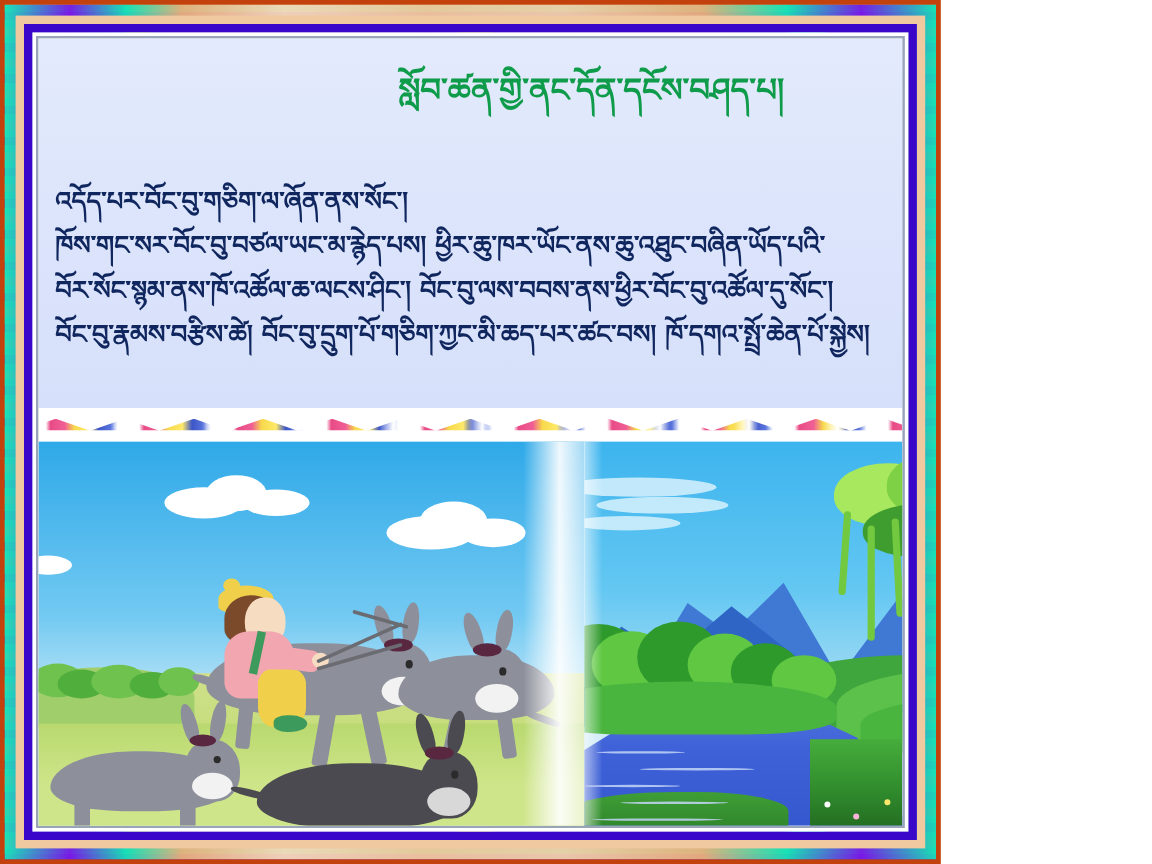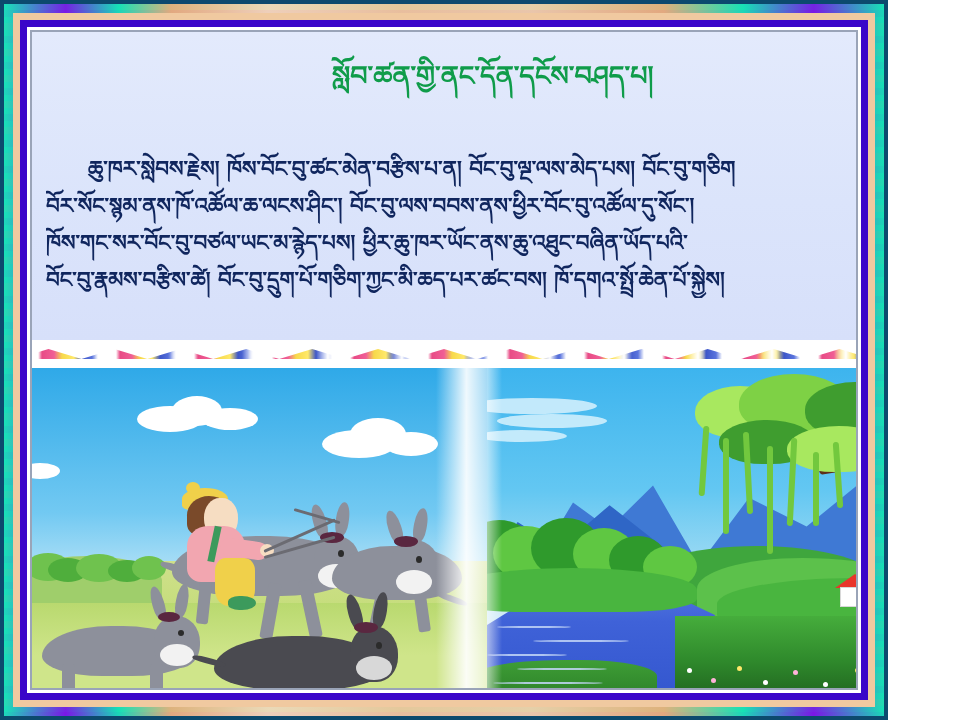--- a/index.html
+++ b/index.html
@@ -4,22 +4,22 @@
 <style>
   html,body{margin:0;padding:0;}
   body{
     width:960px;height:720px;overflow:hidden;
     background:#ffffff;
     font-family:"DejaVu Sans","Liberation Sans",sans-serif;
   }
 
   
   #slide{
-    position:relative;width:888px;height:720px;box-sizing:border-box;
-    background:#0c4a6e;
+    position:relative;width:784px;height:720px;box-sizing:border-box;
+    background:#c2410c;
   }
   .frame-outer{
     position:absolute;left:4px;top:4px;right:4px;bottom:4px;
     box-sizing:border-box;
     background:
       repeating-linear-gradient(180deg,
         #12e0b4 0px,#12e0b4 6px,
         #6a12e0 6px,#6a12e0 13px,
         #12e0b4 13px,#12e0b4 19px,
         #e0a36a 19px,#e0a36a 26px);
@@ -223,23 +223,23 @@
   </div>
 
   <div class="card">
 
     <div class="textpanel">
 
       <div class="tib title">སློབ་ཚན་གྱི་ནང་དོན་དངོས་བཤད་པ།</div>
 
 
       <div class="body-lines">
-        <div class="tib bline indent">ཆུ་ཁར་སླེབས་རྗེས། ཁོས་བོང་བུ་ཚང་མེན་བརྩིས་པ་ན།  བོང་བུ་ལྔ་ལས་མེད་པས།  བོང་བུ་གཅིག</div>
+        <div class="tib bline">འདོད་པར་བོང་བུ་གཅིག་ལ་ཞོན་ནས་སོང་།</div>
+        <div class="tib bline">ཁོས་གང་སར་བོང་བུ་བཙལ་ཡང་མ་རྙེད་པས། ཕྱིར་ཆུ་ཁར་ཡོང་ནས་ཆུ་འཐུང་བཞིན་ཡོད་པའི་</div>
         <div class="tib bline">བོར་སོང་སྙམ་ནས་ཁོ་འཚོལ་ཆ་ལངས་ཤིང་།  བོང་བུ་ལས་བབས་ནས་ཕྱིར་བོང་བུ་འཚོལ་དུ་སོང་།</div>
-        <div class="tib bline">ཁོས་གང་སར་བོང་བུ་བཙལ་ཡང་མ་རྙེད་པས། ཕྱིར་ཆུ་ཁར་ཡོང་ནས་ཆུ་འཐུང་བཞིན་ཡོད་པའི་</div>
         <div class="tib bline">བོང་བུ་རྣམས་བརྩིས་ཚེ།  བོང་བུ་དྲུག་པོ་གཅིག་ཀྱང་མི་ཆད་པར་ཚང་བས།  ཁོ་དགའ་སྤྲོ་ཆེན་པོ་སྐྱེས།</div>
       </div>
     </div>
 
     <div class="divider">
       <div class="strip"></div>
     </div>
 
     <div class="pics">
 

